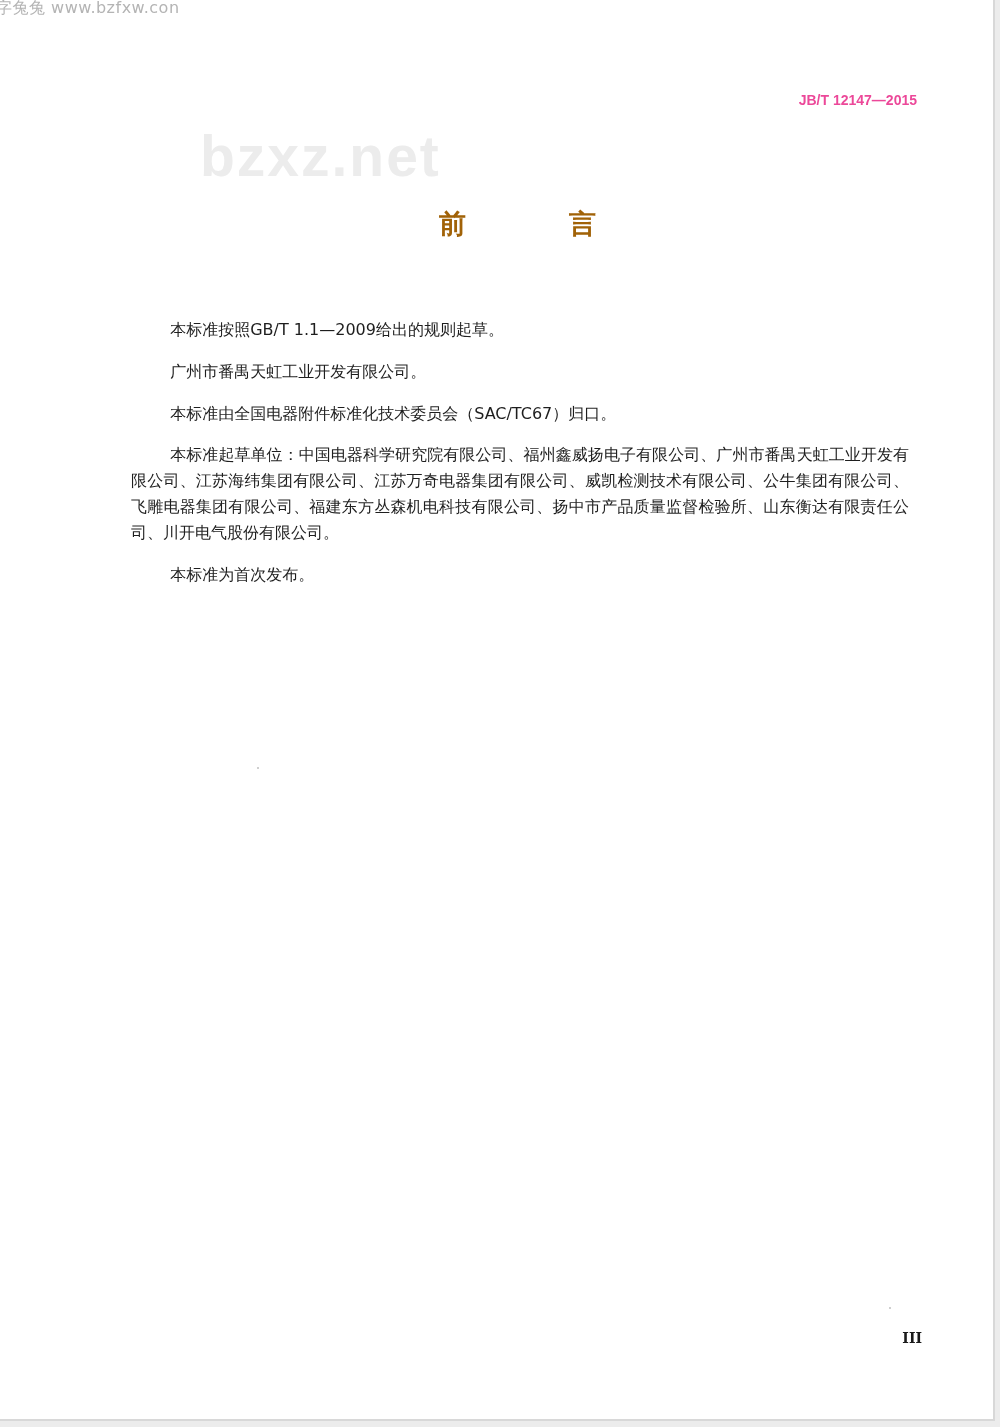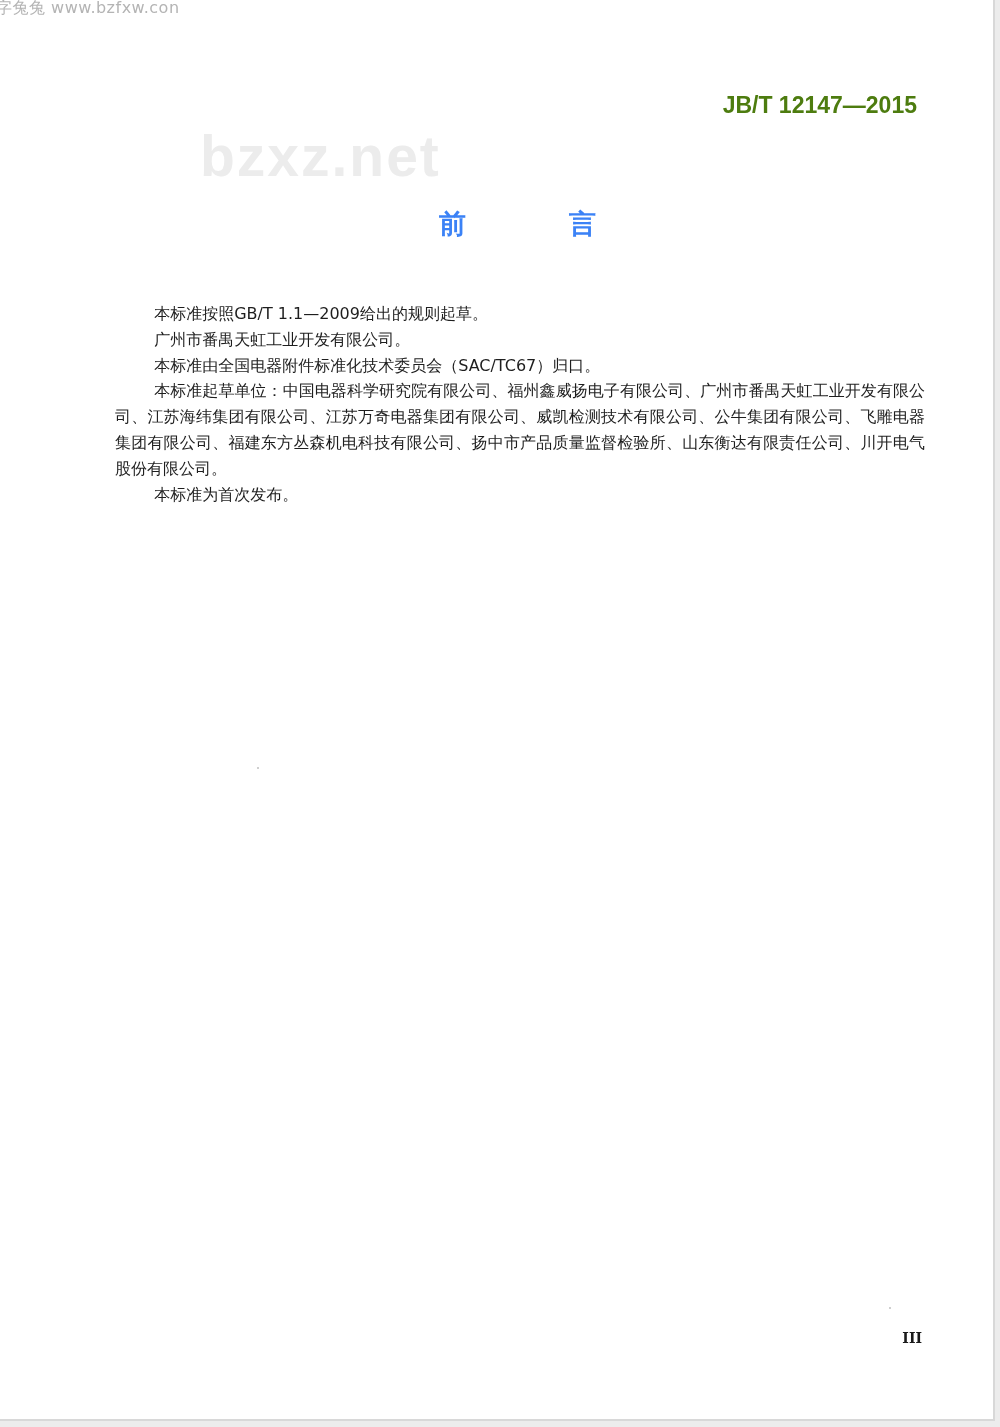--- a/index.html
+++ b/index.html
@@ -36,22 +36,22 @@
       color: #b4b4b4;
       letter-spacing: 0.5px;
       white-space: nowrap;
     }
     .doc-code {
       position: absolute;
       right: 76px;
       top: 92px;
       font-family: "Liberation Sans", "DejaVu Sans", sans-serif;
       font-weight: bold;
-      font-size: 23px;
-      color: #4d7c0f;
+      font-size: 14px;
+      color: #ec4899;
       white-space: nowrap;
     }
     .big-watermark {
       position: absolute;
       left: 200px;
       top: 128px;
       font-family: "Liberation Sans", "DejaVu Sans", sans-serif;
       font-weight: bold;
       font-size: 57px;
       color: #ececec;
@@ -62,36 +62,36 @@
     }
     .title {
       position: absolute;
       left: 0;
       width: 995px;
       top: 206px;
       text-align: center;
       font-family: "DejaVu Sans", "Liberation Sans", sans-serif;
       font-weight: bold;
       font-size: 27px;
-      color: #3b82f6;
+      color: #a16207;
       letter-spacing: 38px;
       text-indent: 78px;
     }
     .body-text {
       position: absolute;
       left: 115px;
       top: 301px;
       width: 810px;
       font-family: "DejaVu Sans", "Liberation Sans", sans-serif;
       font-size: 16px;
       line-height: 25.8px;
       color: #1e1e1e;
     }
     .body-text p {
-      margin: 0;
+      margin: 16px;
       text-indent: 2.45em;
       text-align: justify;
       text-align-last: left;
     }
     .page-number {
       position: absolute;
       right: 71px;
       top: 1330px;
       font-family: "DejaVu Serif", "Liberation Serif", serif;
       font-weight: bold;

